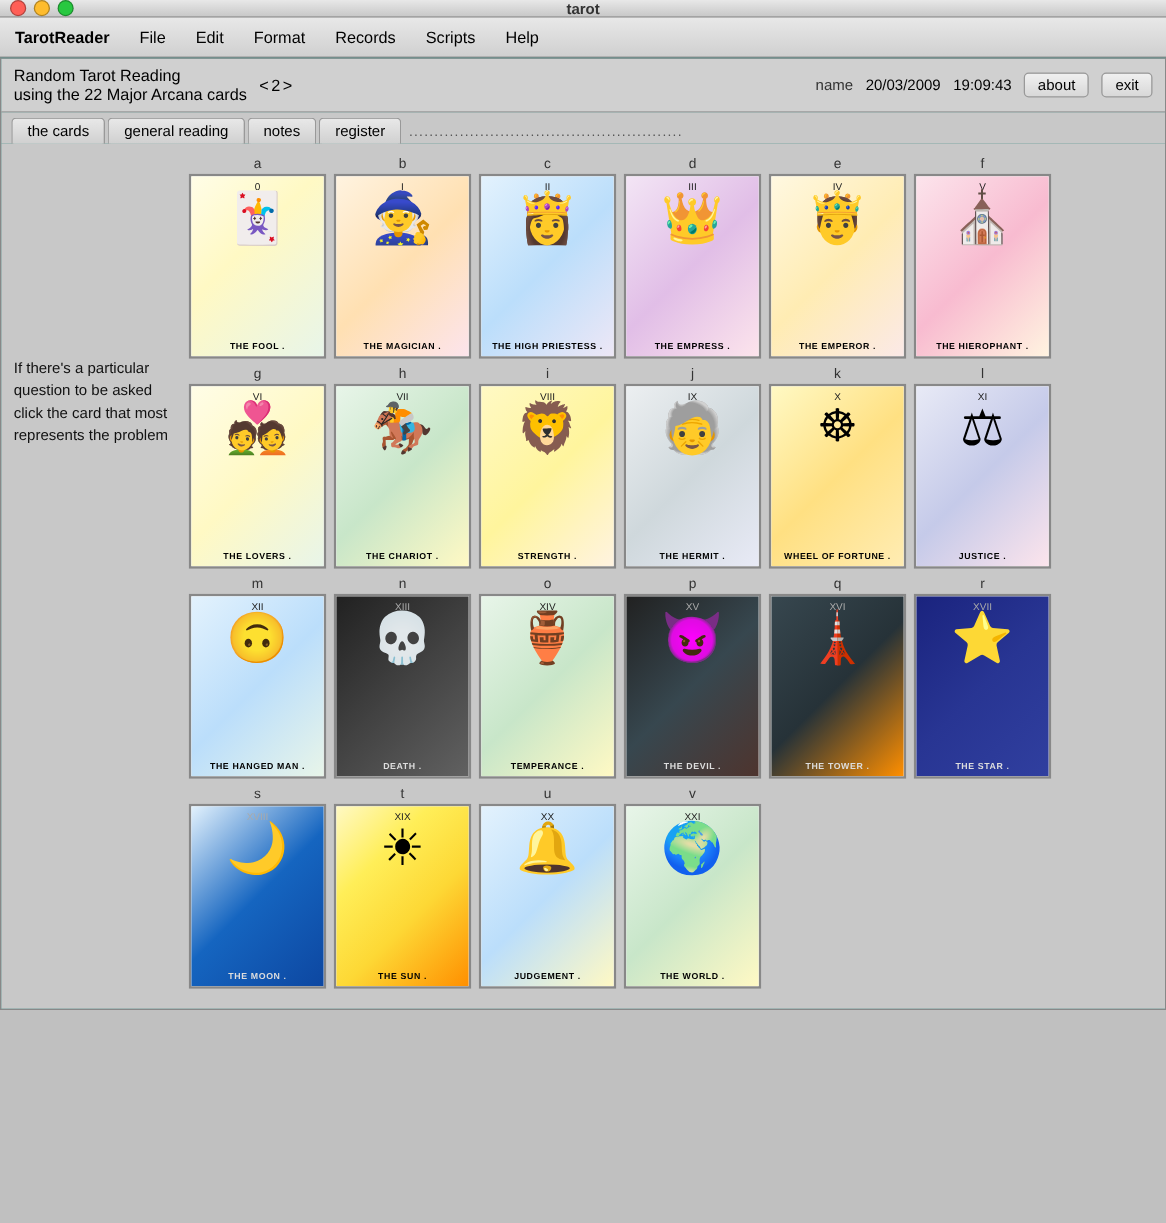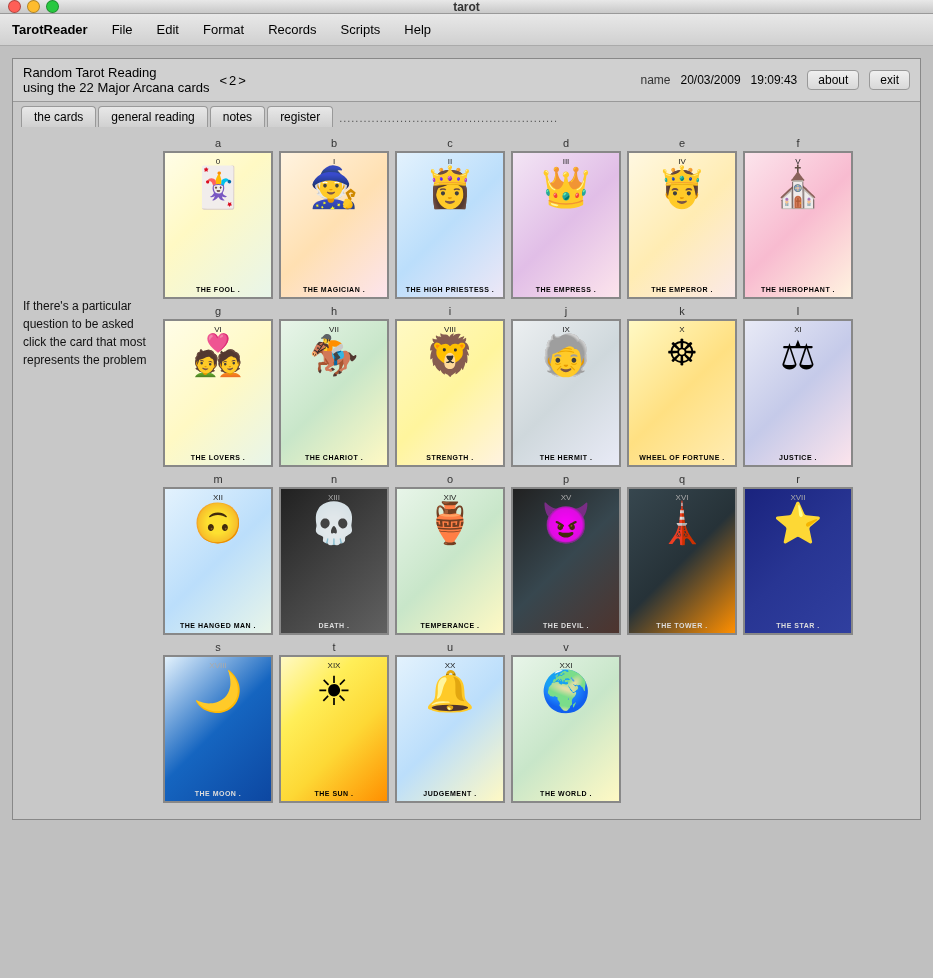--- a/index.html
+++ b/index.html
@@ -59,21 +59,21 @@
       padding: 0 4px;
     }
     .menu-item:first-child {
       font-weight: bold;
     }
 
     
     .app-window {
       background: #0f766e;
       border: 1px solid #888;
-      margin: 12px;
+      margin: 0;
     }
 
     
     .top-bar {
       background: #d0d0d0;
       padding: 6px 10px;
       display: flex;
       align-items: center;
       gap: 10px;
       border-bottom: 1px solid #999;

